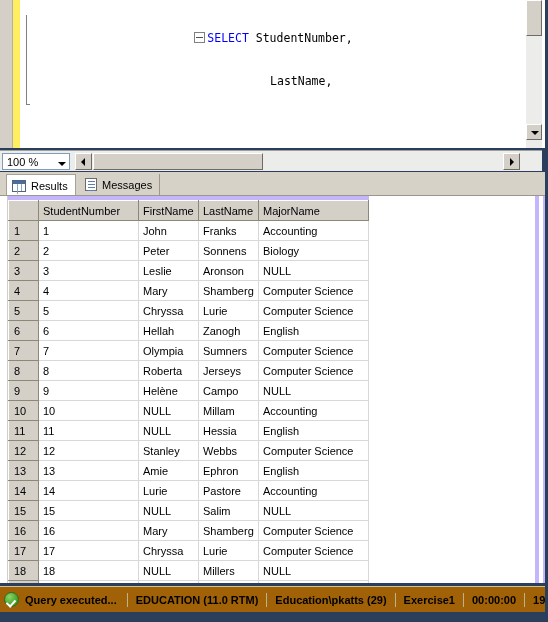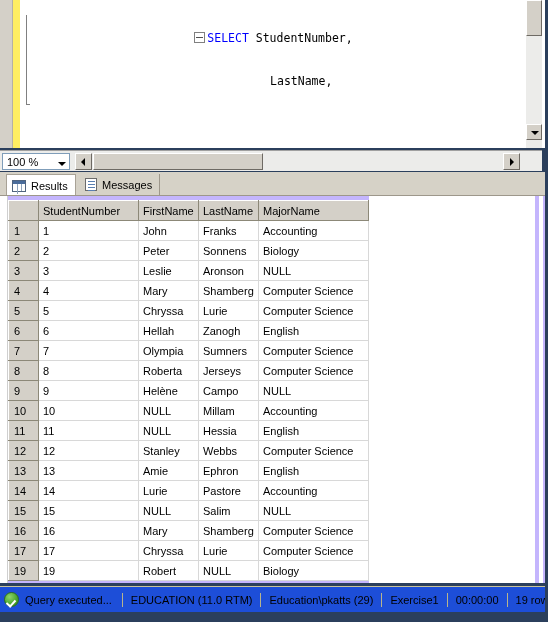--- a/index.html
+++ b/index.html
@@ -366,27 +366,28 @@
     right: 2px; top: 0;
     width: 4px; height: 100%;
     background: #ffffff;
   }
 
   
   .statusbar {
     position: absolute;
     left: 0; top: 586px;
     width: 545px; height: 26px;
-    background: #1d4ed8;
+    background: #a16207;
     border-top: 1px solid #c9c49a;
     box-sizing: border-box;
     display: flex;
     align-items: center;
     font-size: 11px;
     color: #000;
+    font-weight: bold;
   }
   .status-ico {
     width: 15px; height: 15px;
     border-radius: 50%;
     background: radial-gradient(circle at 35% 30%, #8ed46a 0%, #49a62c 60%, #2f7d1c 100%);
     border: 1px solid #2e6e1c;
     box-sizing: border-box;
     position: relative;
     margin: 0 6px 0 4px;
     flex: none;
@@ -607,20 +608,27 @@
             <td class="c-major">Computer Science</td>
           </tr>
           <tr>
             <td class="rowhdr">17</td>
             <td class="c-num">17</td>
             <td class="c-first">Chryssa</td>
             <td class="c-last">Lurie</td>
             <td class="c-major">Computer Science</td>
           </tr>
           <tr>
+            <td class="rowhdr">18</td>
+            <td class="c-num">18</td>
+            <td class="c-first isnull">NULL</td>
+            <td class="c-last">Millers</td>
+            <td class="c-major isnull">NULL</td>
+          </tr>
+          <tr>
             <td class="rowhdr">19</td>
             <td class="c-num">19</td>
             <td class="c-first">Robert</td>
             <td class="c-last isnull">NULL</td>
             <td class="c-major">Biology</td>
           </tr>
         </tbody>
     </table>
     <div class="grid-vscroll-track"></div>
   </div>

